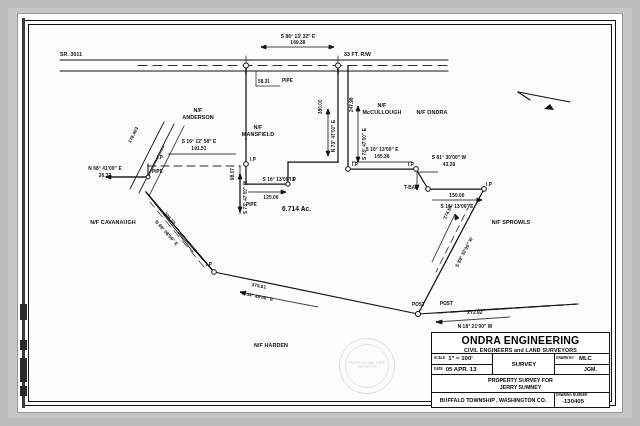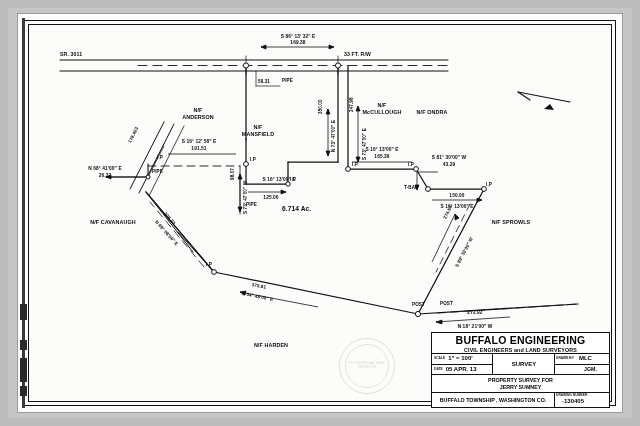--- a/index.html
+++ b/index.html
@@ -306,21 +306,21 @@
     </svg>
 
     <div class="seal">
       <div class="seal2"></div>
       <div class="seal-tx">PROFESSIONAL LAND SURVEYOR</div>
     </div>
 
     <div class="tblock">
 
       <div class="tb-company">
-        <div class="c1">BUFFALO ENGINEERING</div>
+        <div class="c1">ONDRA ENGINEERING</div>
         <div class="c2">CIVIL ENGINEERS and LAND SURVEYORS</div>
       </div>
 
       <div class="tb-row" style="top:41px;border-bottom:1.1px solid #111;"></div>
       <div class="tb-v" style="left:60px;top:20px;height:21px;"></div>
       <div class="tb-v" style="left:122px;top:20px;height:21px;"></div>
       <div class="tb-row" style="top:30.5px;left:0;width:60px;border-bottom:1px solid #111;"></div>
       <div class="tb-row" style="top:30.5px;left:122px;right:0;border-bottom:1px solid #111;"></div>
 
       <div class="tb-cell" style="left:2px;top:20px;width:58px;height:10.5px;">

